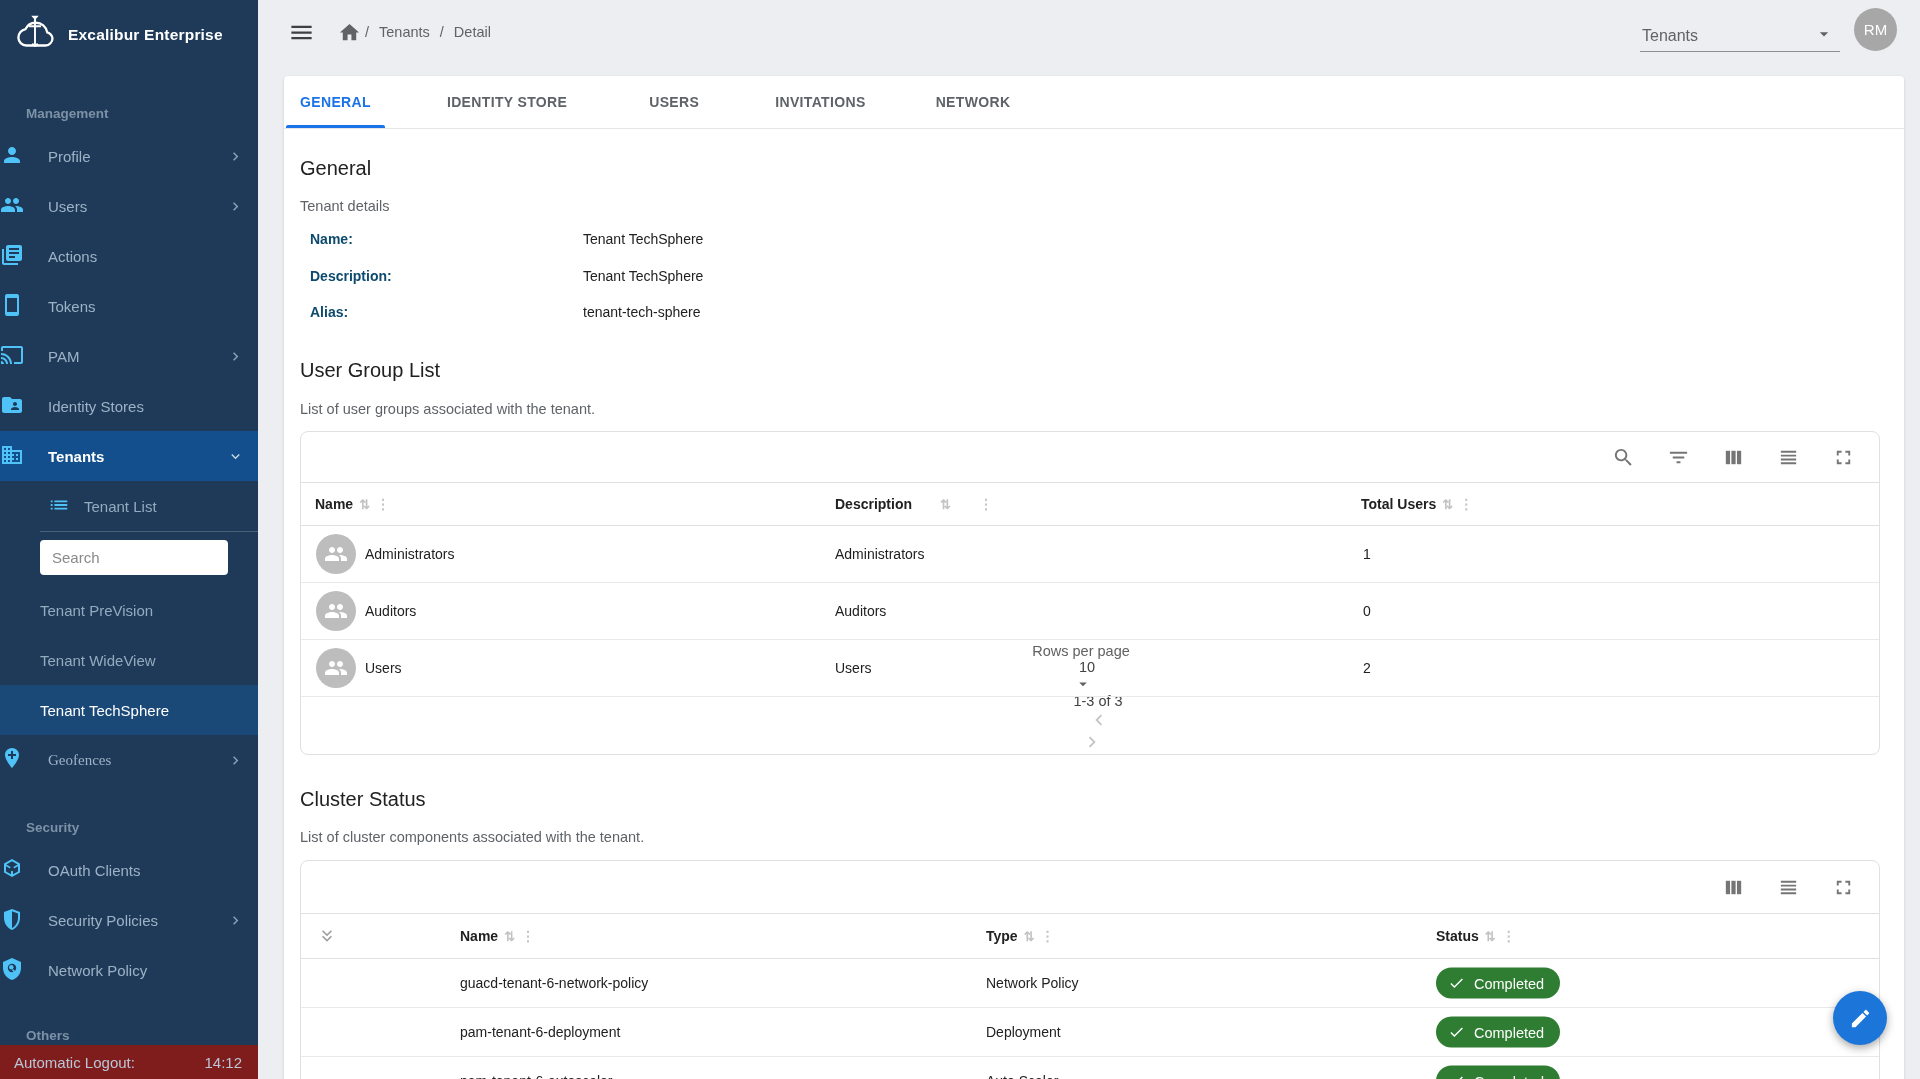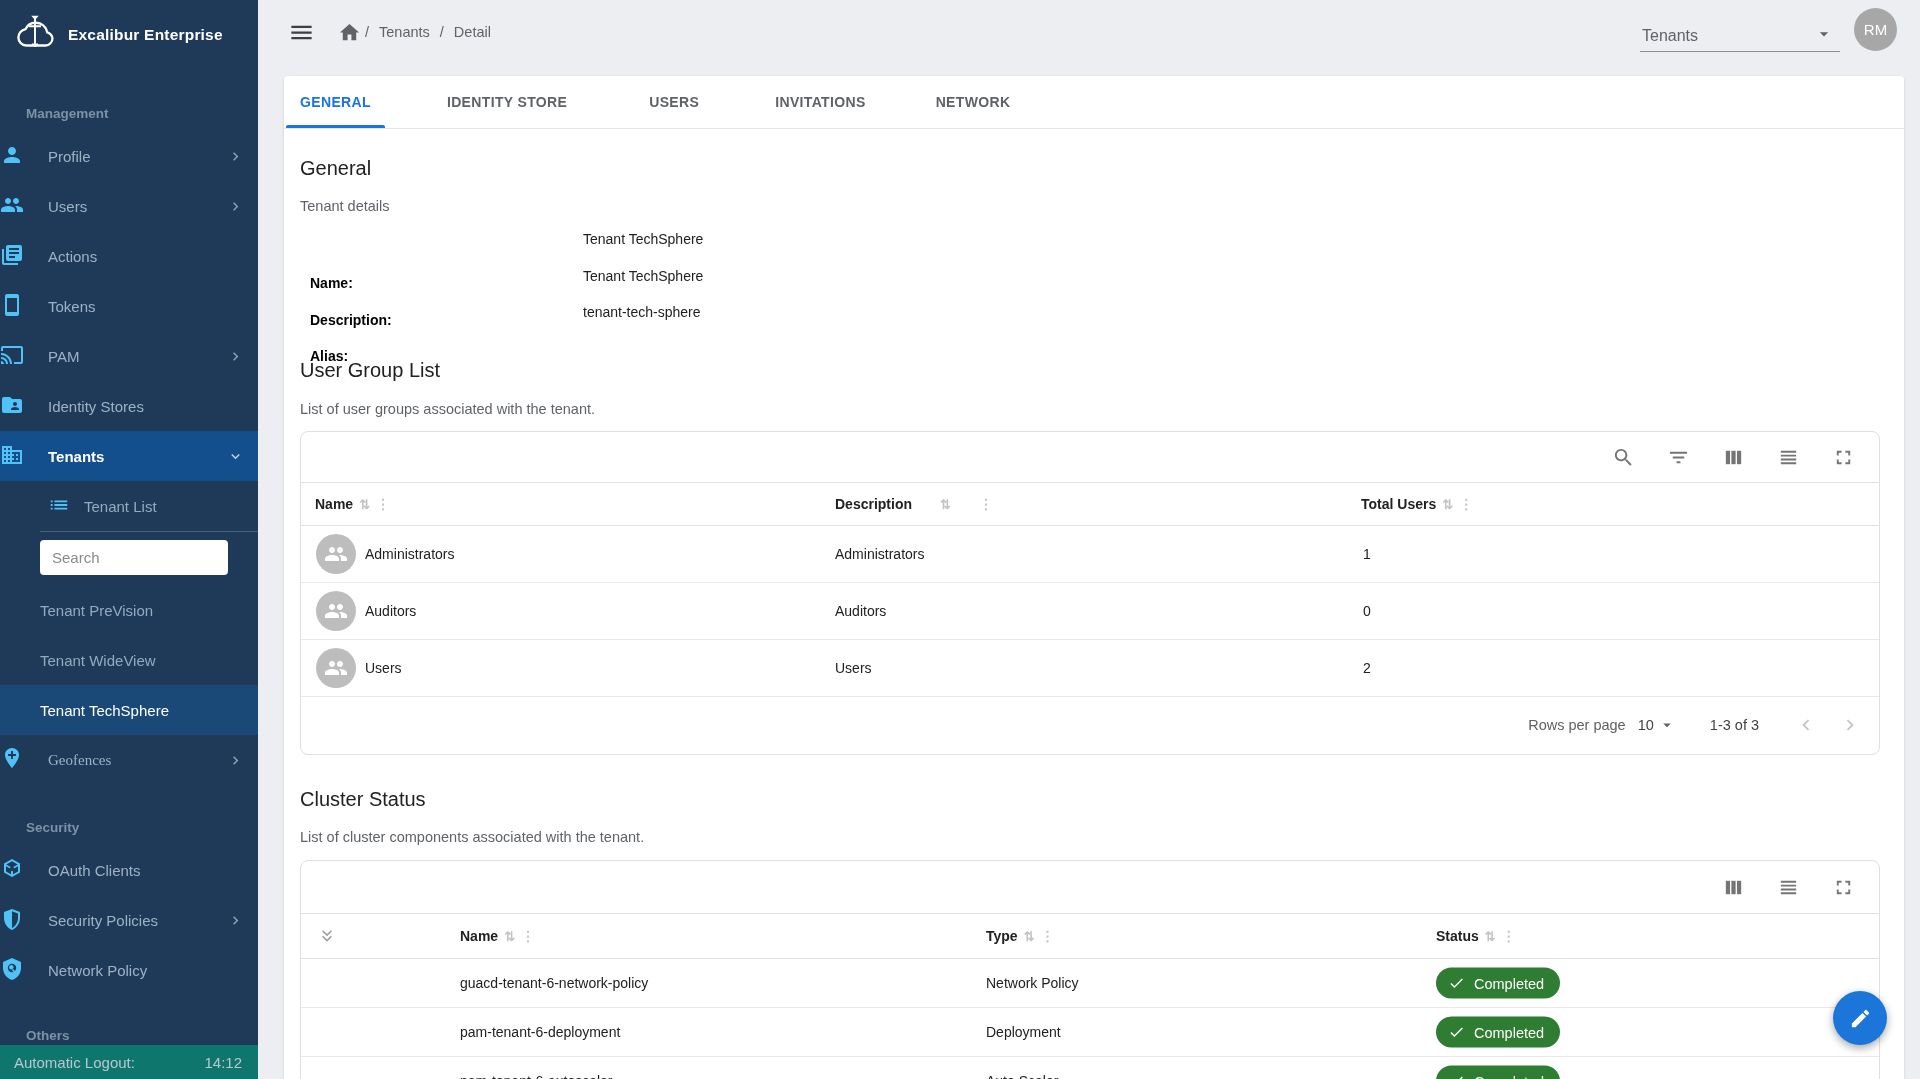--- a/index.html
+++ b/index.html
@@ -18,21 +18,21 @@
   .nav-item .chev { position:absolute; right:14px; display:flex; }
   .nav-item.active { background:#134f8c; color:#ffffff; font-weight:600; }
   .sub-item { position:absolute; left:0; width:258px; height:50px; display:flex;
               align-items:center; color:#94aabf; font-size:15px; cursor:pointer; }
   .sub-item.selected { background:#1b4977; color:#ffffff; }
   .sub-divider { position:absolute; left:40px; right:0; height:1px; background:#6d8196; opacity:.55; }
   .side-search { position:absolute; left:40px; width:188px; height:35px; background:#ffffff;
                  border:none; border-radius:4px; padding:0 12px; font-size:15px; color:#333;
                  font-family:"Liberation Sans", sans-serif; }
   .side-search::placeholder { color:#8a8a8a; }
-  .logout-bar { position:absolute; left:0; bottom:0; width:258px; height:34px; background:#0f766e;
+  .logout-bar { position:absolute; left:0; bottom:0; width:258px; height:34px; background:#7f1d1d;
                 display:flex; align-items:center; justify-content:space-between;
                 padding:0 16px 0 14px; color:#b9c6d6; font-size:15px; }
   .icon-blue { color:#4fc3f7; }
 
   
   .main { position:absolute; left:258px; top:0; width:1662px; height:1079px; background:#edeef2; }
   .crumb-text { position:absolute; top:24px; left:107px; font-size:14.5px; color:#5f6368;
                 display:flex; gap:10px; align-items:center; }
   .context-select { position:absolute; top:20px; right:80px; width:200px; height:32px;
                     border-bottom:1px solid #8f8f8f; color:#5f6368; font-size:16px;
@@ -48,39 +48,39 @@
   .tabbar { position:absolute; left:0; top:0; width:100%; height:53px;
             border-bottom:1px solid #e6e6e6; display:flex; align-items:stretch; padding-left:0; }
   .tab { display:flex; align-items:center; padding:0 14px; font-size:14px; font-weight:600;
          letter-spacing:.35px; color:#5f6368; cursor:pointer; position:relative; }
   .tab.active { color:#1a73e8; }
   .tab.active::after { content:""; position:absolute; left:0; right:0; bottom:0; height:3px;
                        background:#1a73e8; border-radius:2px 2px 0 0; }
 
   .h-title { position:absolute; left:16px; font-size:20px; color:#212121; }
   .h-sub   { position:absolute; left:16px; font-size:14.5px; color:#5f6368; }
-  .fld-label { position:absolute; left:26px; font-size:14px; font-weight:700; color:#000000;margin-top:44px; }
+  .fld-label { position:absolute; left:26px; font-size:14px; font-weight:700; color:#0c4a6e; }
   .fld-value { position:absolute; left:299px; font-size:14px; color:#212121; }
 
   .tbl-card { position:absolute; left:16px; width:1580px; background:#fff;
               border:1px solid #e0e0e0; border-radius:8px; }
   .tbl-toolbar { display:flex; align-items:center; justify-content:flex-end; gap:32px;
                  padding-right:24px; color:#757575; }
   .tbl-head { position:relative; border-top:1px solid #e0e0e0; border-bottom:1px solid #e0e0e0; }
   .col-h { position:absolute; top:50%; transform:translateY(-50%); display:flex; align-items:center;
            gap:6px; font-size:14px; font-weight:700; color:#212121; }
   .sort-glyph { color:#c3c3c3; font-size:13px; cursor:pointer; }
   .dots-glyph { color:#c7c7c7; font-size:14px; font-weight:700; cursor:pointer; letter-spacing:0; }
   .tbl-row { position:relative; border-bottom:1px solid #e9e9e9; }
   .cell { position:absolute; top:50%; transform:translateY(-50%); font-size:14px; color:#212121; }
   .row-avatar { position:absolute; left:15px; top:50%; transform:translateY(-50%);
                 width:40px; height:40px; border-radius:50%; background:#bdbdbd;
                 display:flex; align-items:center; justify-content:center; }
   .pager { display:flex; align-items:center; justify-content:flex-end; padding-right:18px;
-           color:#616161; font-size:14.5px; }
+           color:#616161; font-size:14.5px;flex-direction:column; }
   .badge { position:absolute; top:50%; transform:translateY(-50%); display:inline-flex;
            align-items:center; gap:9px; height:31px; padding:0 16px 0 12px; border-radius:16px;
            background:#2e7d32; color:#ffffff; font-size:14.5px; }
   .fab { position:absolute; right:33px; bottom:34px; width:54px; height:54px; border-radius:50%;
          background:#1c76d9; display:flex; align-items:center; justify-content:center;
          box-shadow:0 3px 8px rgba(0,0,0,.35); cursor:pointer; }
   .ibtn { cursor:pointer; display:flex; }
 </style>
 </head>
 <body>

